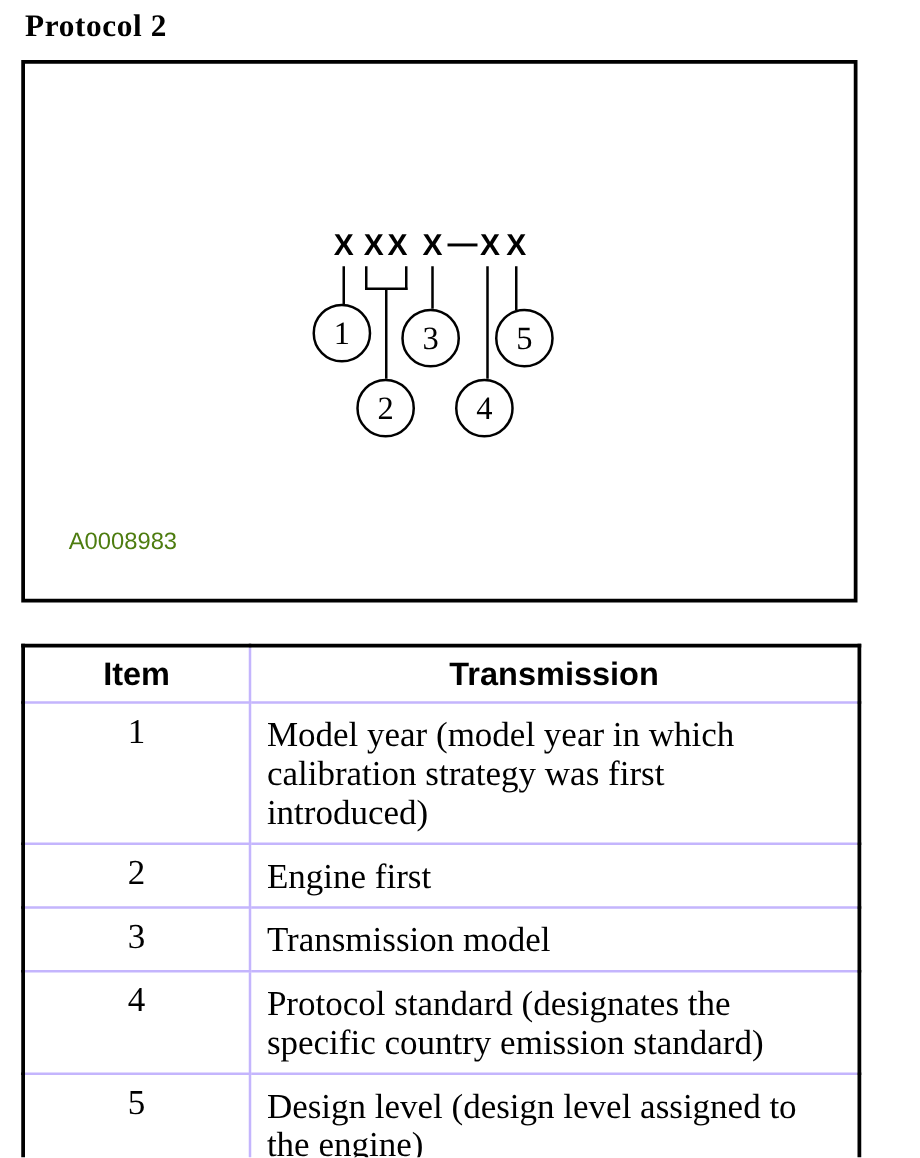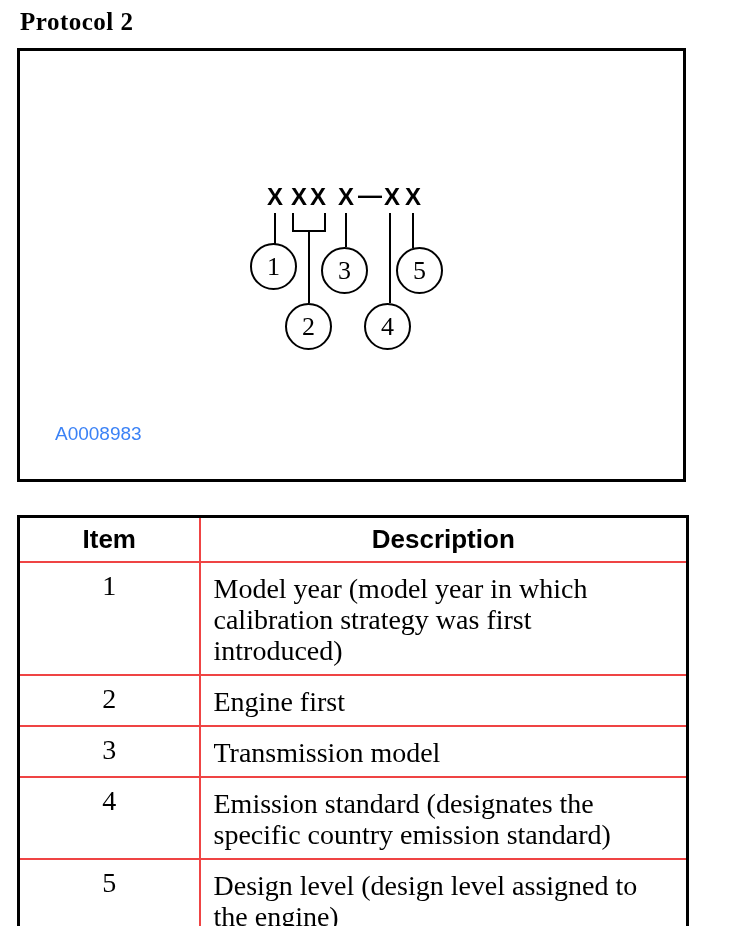--- a/index.html
+++ b/index.html
@@ -44,31 +44,31 @@
     position:absolute;width:47px;height:47px;
     border:2px solid #000;border-radius:50%;
     box-sizing:border-box;
     display:flex;align-items:center;justify-content:center;
     font:26px/26px "Liberation Serif", serif;
     background:#fff;
   }
   #figure-label{
     position:absolute;left:35px;top:372px;
     font:19px/22px "Liberation Sans", sans-serif;
-    color:#3b82f6;
+    color:#4d7c0f;
   }
   
   #parts-table{
     position:absolute;left:17px;top:515px;
     width:669px;
     border-collapse:collapse;
     table-layout:fixed;
   }
   #parts-table th, #parts-table td{
-    border:2px solid #ef4444;
+    border:2px solid #c4b5fd;
     vertical-align:top;
   }
   #parts-table{border:3px solid #000;}
   #parts-table th{
     font:bold 26px/30px "Liberation Sans", sans-serif;
     text-align:center;
     padding:6px 0 7px 0;
   }
   td.item-cell{
     font:28px/31px "Liberation Serif", serif;
@@ -126,37 +126,37 @@
   </div>
 
   <table id="parts-table">
     <colgroup>
       <col style="width:181px">
       <col style="width:488px">
     </colgroup>
     <tbody>
         <tr>
       <th>Item</th>
-      <th>Description</th>
+      <th>Transmission</th>
     </tr>
     <tr>
       <td class="item-cell">1</td>
       <td class="desc-cell">Model year (model year in which calibration strategy was first introduced)</td>
     </tr>
     <tr>
       <td class="item-cell">2</td>
       <td class="desc-cell">Engine first</td>
     </tr>
     <tr>
       <td class="item-cell">3</td>
       <td class="desc-cell">Transmission model</td>
     </tr>
     <tr>
       <td class="item-cell">4</td>
-      <td class="desc-cell">Emission standard (designates the specific country emission standard)</td>
+      <td class="desc-cell">Protocol standard (designates the specific country emission standard)</td>
     </tr>
     <tr>
       <td class="item-cell">5</td>
       <td class="desc-cell">Design level (design level assigned to the engine)</td>
     </tr>
   </tbody>
     </table>
 
 </div>
 

